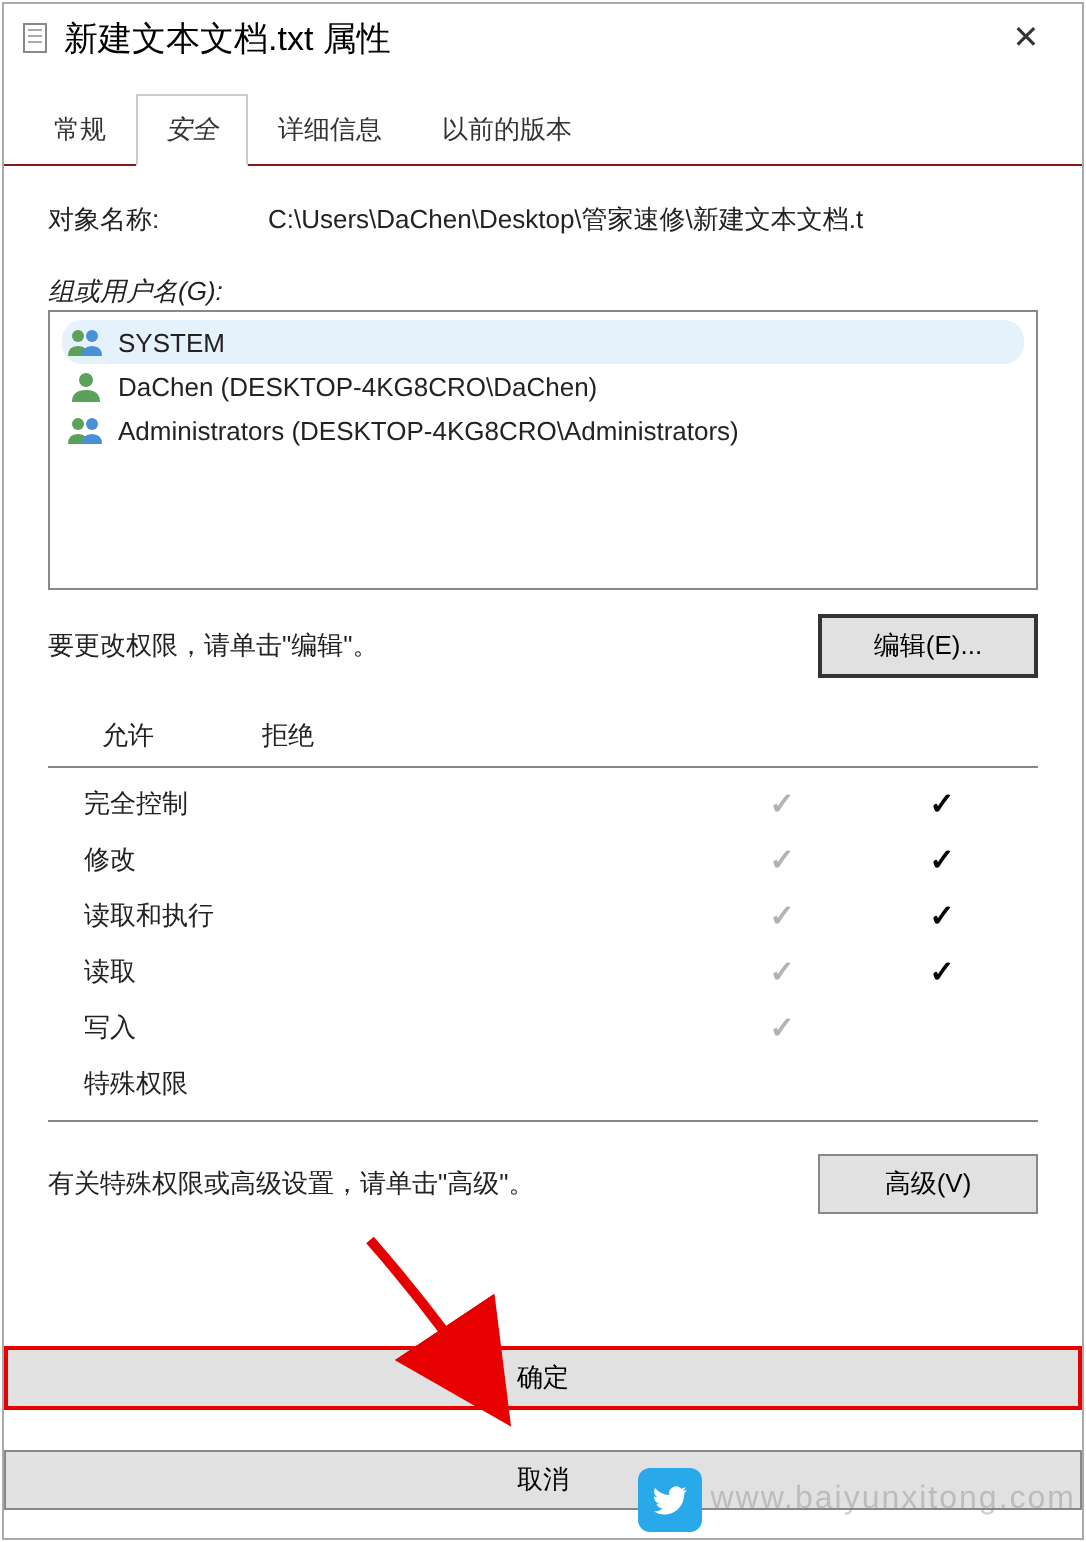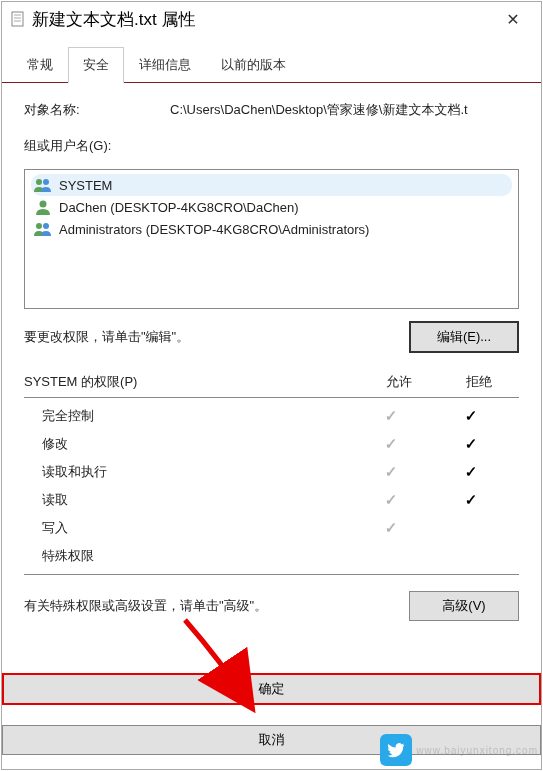--- a/index.html
+++ b/index.html
@@ -4,26 +4,26 @@
   <style>
     * { box-sizing: border-box; margin: 0; padding: 0; font-family: "Microsoft YaHei", "Segoe UI", sans-serif; }
     body { background: #fff; width: 543px; height: 771px; position: relative; overflow: hidden; }
     .window { border: 1px solid #aaa; width: 541px; height: 769px; margin: 1px; background: #fff; display: flex; flex-direction: column; }
     .titlebar { display: flex; align-items: center; padding: 6px 8px; height: 34px; }
     .titlebar .doc-icon { width: 16px; height: 16px; margin-right: 6px; }
     .titlebar .title { font-size: 17px; flex: 1; color: #000; }
     .titlebar .close { width: 40px; text-align: center; font-size: 16px; color: #333; cursor: pointer; }
     .tabs { display: flex; padding: 0 10px; margin-top: 10px; border-bottom: 1px solid #7f1d1d; position: relative; }
     .tab { padding: 8px 14px; font-size: 13px; color: #333; cursor: pointer; border: 1px solid transparent; border-bottom: none; position: relative; top: 1px; }
-    .tab.active { border-color: #ccc; background: #fff; border-bottom: 1px solid #fff; }
+    .tab.active { border-color: #ccc; background: #fff; border-bottom: 1px solid #fff; font-style: italic; }
     .content { padding: 18px 22px 10px 22px; flex: 1; font-size: 13px; color: #222; display: flex; flex-direction: column; }
     .row { display: flex; margin-bottom: 18px; }
     .row .lbl { width: 110px; }
-    .row .val { flex: 1; white-space: nowrap; overflow: hidden; margin-left: 36px; }
-    .group-label { margin-bottom: 14px; }
+    .row .val { flex: 1; white-space: nowrap; overflow: hidden; }
+    .group-label { margin-bottom: 0; font-style: italic; }
     .listbox { border: 1px solid #888; height: 140px; padding: 4px 6px; overflow: auto; }
     .list-item { display: flex; align-items: center; padding: 3px 2px; cursor: pointer; }
     .list-item.sel { background: #e5f1fb; border-radius: 10px; }
     .user-icon { width: 20px; height: 16px; margin-right: 6px; }
     .edit-row { display: flex; align-items: center; margin-top: 12px; }
     .edit-row span { flex: 1; }
     .btn { border: 1px solid #888; background: #e1e1e1; padding: 5px 4px; font-size: 13px; cursor: pointer; text-align: center; min-width: 110px; }
     .btn.bold-border { border: 2px solid #333; }
     .perm-head { display: flex; margin-top: 20px; }
     .perm-head .col1 { flex: 1; }
@@ -101,21 +101,20 @@
         <span>Administrators (DESKTOP-4KG8CRO\Administrators)</span>
       </div>
     </div>
 
     <div class="edit-row">
       <span>要更改权限，请单击"编辑"。</span>
       <button class="btn bold-border">编辑(E)...</button>
     </div>
 
     <div class="perm-head">
-      <div class="col1">SYSTEM 的权限(P)</div>
       <div class="col2">允许</div>
       <div class="col3">拒绝</div>
     </div>
 
     <div class="perm-box">
       <div class="perm-row">
         <div class="pname">完全控制</div>
         <div class="chk check-gray">✓</div>
         <div class="chk check-black">✓</div>
       </div>
@@ -167,15 +166,15 @@
   <path d="M20,10 Q55,50 85,95" stroke="#e60000" stroke-width="5" fill="none" marker-end="url(#ah)"></path>
 </svg>
 
 <div class="watermark">
   <span class="wm-logo">
     <svg viewBox="0 0 24 24">
         <path d="M22 5.8a8.5 8.5 0 01-2.4.7 4.2 4.2 0 001.8-2.3 8.4 8.4 0 01-2.6 1 4.2 4.2 0 00-7.2 3.8A12 12 0 013 4.8a4.2 4.2 0 001.3 5.6 4.2 4.2 0 01-1.9-.5v.1a4.2 4.2 0 003.4 4.1 4.2 4.2 0 01-1.9.1 4.2 4.2 0 003.9 2.9A8.4 8.4 0 012 18.8a12 12 0 006.5 1.9c7.8 0 12-6.4 12-12v-.5A8.6 8.6 0 0022 5.8z" fill="#fff"></path>
       </svg>
   </span>
   <span style="display:flex;flex-direction:column;line-height:1.1">
-    <span style="font-size:10px">www.baiyunxitong.com</span>
+    <span style="font-size:16px">www.baiyunxitong.com</span>
   </span>
 </div>
 
 </body></html>

